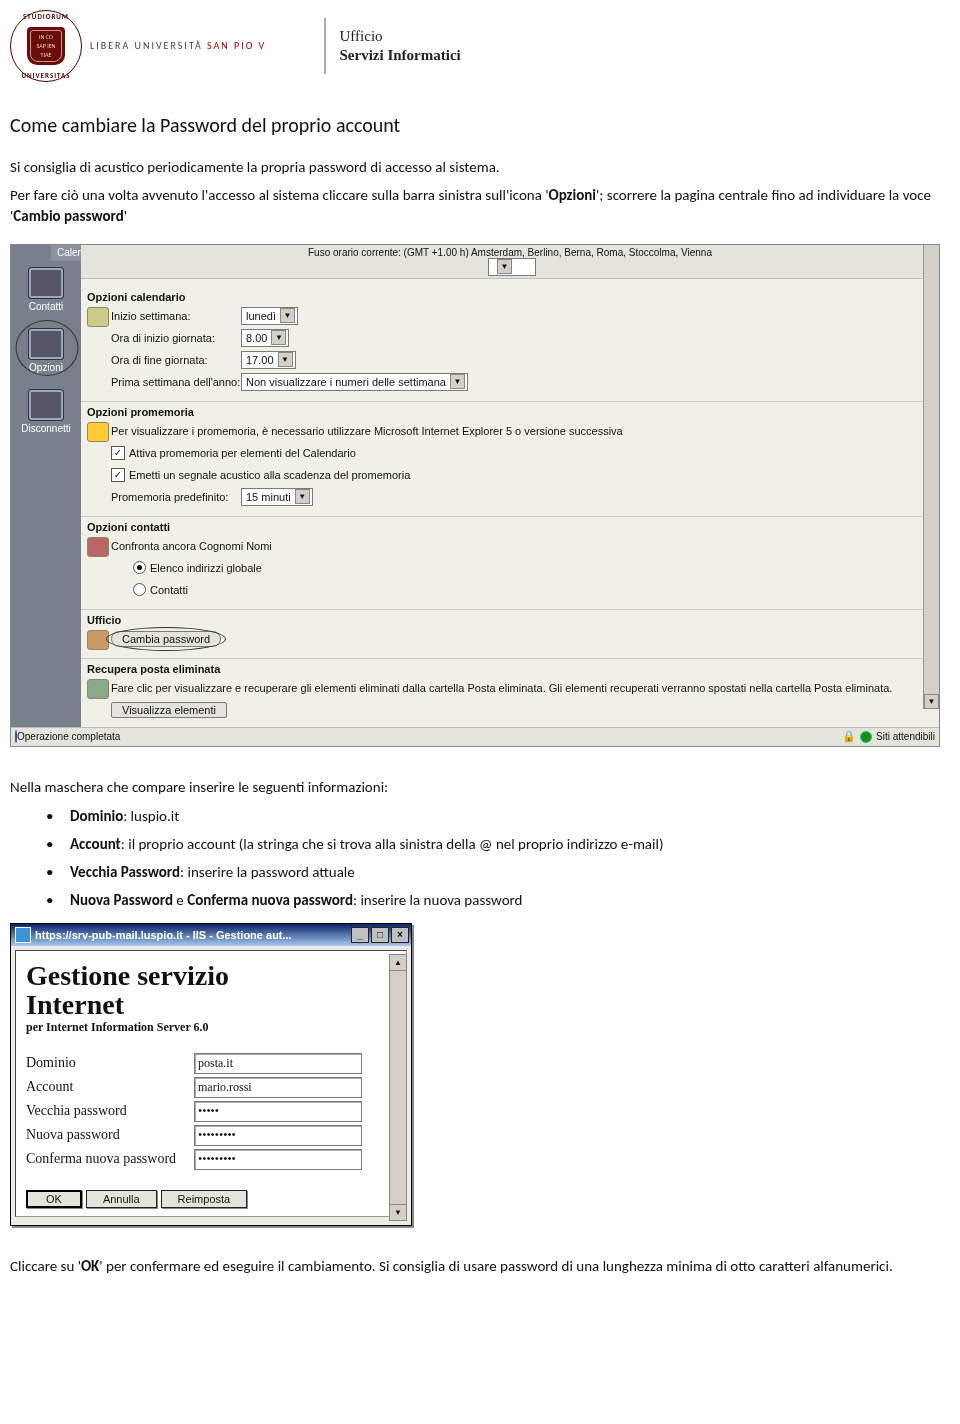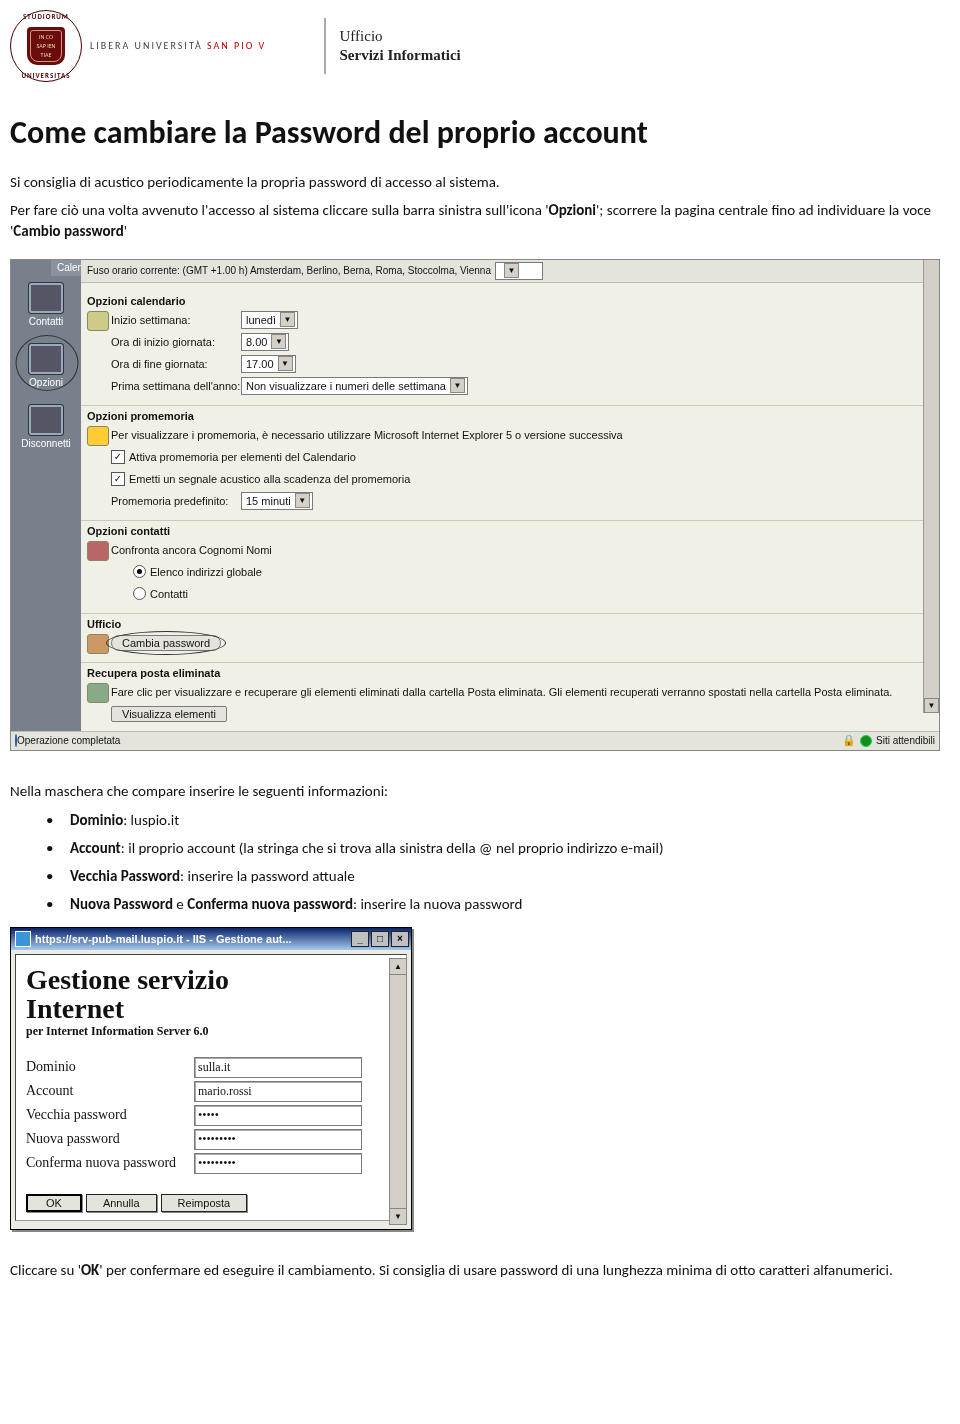--- a/index.html
+++ b/index.html
@@ -16,21 +16,21 @@
   .seal .shield::after { content:"IN CO\A SAP IEN\A TIAE"; white-space:pre; position:absolute; left:4px; top:6px; color:#e8d8a0; font-size:6px; line-height:9px; text-align:center; width:30px; }
   .luspio { margin-right:20px; min-width:200px; }
   .luspio .big { font-size:40px; font-weight:300; letter-spacing:1px; color:#333; line-height:1; }
   .luspio .sub { font-size:10px; letter-spacing:2px; color:#444; margin-top:-2px; }
   .luspio .sub span.red { color:#b00; }
   .vdiv { width:1.5px; height:56px; background:#aaa; margin:0 14px; }
   .ufficio { font-family:Georgia,serif; font-size:15px; color:#222; line-height:1.3; }
   .ufficio .u1 { font-weight:normal; }
   .ufficio .u2 { font-weight:bold; }
 
-  h1.title { font-size:32px; font-weight:bold; margin:20px 0 20px 0; }
+  h1.title { font-size:20px; font-weight:normal; margin:20px 0 20px 0; }
   p { font-size:15px; line-height:1.35; margin:8px 0; }
   .bold { font-weight:bold; }
 
   
   .owa { margin:18px 0 30px 0; border:1px solid #888; background:#ecece4; font-family:Tahoma,Arial,sans-serif; font-size:11px; color:#111; box-shadow:0 0 0 1px #fff inset; }
   .owa .body { display:flex; }
   .owa .side { width:70px; background:#78808c; padding-top:0; }
   .owa .side .cal { font-size:10px; color:#fff; padding-left:6px; height:16px; line-height:16px; background:#8a92a0;margin-left:40px; }
   .owa .side .item { text-align:center; padding:6px 2px 10px 2px; color:#fff; font-size:10px; }
   .owa .side .item .ic { width:34px; height:30px; margin:0 auto 2px; background:#556; border:1px solid #334; border-radius:3px; box-shadow:inset 0 0 0 2px #9ab; }
@@ -43,21 +43,21 @@
   .owa .sel2 .arr { width:13px; height:13px; margin-left:4px; background:#d4d0c8; border:1px solid #888; display:flex; align-items:center; justify-content:center; font-size:8px; line-height:1; }
   .owa .sec { font-weight:bold; padding:4px 6px 2px 6px; border-top:1px solid #c8c8bc; margin-top:8px; }
   .owa .sec.first { border-top:none; }
   .owa .ind { padding-left:30px; position:relative; }
   .owa .ic2 { position:absolute; left:6px; top:2px; width:20px; height:18px; background:#cc8; border:1px solid #886; border-radius:3px; }
   .owa .cb { width:12px; height:12px; border:1px solid #555; background:#fff; display:inline-flex; align-items:center; justify-content:center; margin-right:4px; font-size:10px; line-height:1; }
   .owa .rb { width:11px; height:11px; border:1px solid #555; border-radius:50%; background:#fff; display:inline-flex; align-items:center; justify-content:center; margin-right:4px; }
   .owa .rb.on::after { content:""; width:5px; height:5px; background:#000; border-radius:50%; }
   .owa .btn { display:inline-block; padding:1px 10px; background:#e4e4dc; border:1px solid #7a7a7a; font-size:11px; border-radius:10px; cursor:default; position:relative; }
   .owa .btn.oval::before { content:""; position:absolute; left:-6px; top:-5px; right:-6px; bottom:-5px; border:1.5px solid #333; border-radius:50%; pointer-events:none; }
-  .owa .topbar { background:#e4e4dc; padding:2px 6px; border-bottom:1px solid #bbb; font-size:10px; display:flex; align-items:center; }
+  .owa .topbar { background:#e4e4dc; padding:2px 6px; border-bottom:1px solid #bbb; font-size:10px; display:flex; align-items:center;flex-direction:column; }
   .owa .scroll { position:absolute; right:0; top:0; bottom:18px; width:15px; background:#d4d0c8; border-left:1px solid #999; }
   .owa .scroll::after { content:"▼"; position:absolute; bottom:0; left:0; right:0; height:15px; font-size:8px; display:flex; align-items:center; justify-content:center; background:#d4d0c8; border:1px solid #888; box-sizing:border-box; }
   .owa .status { height:18px; background:#e4e4dc; border-top:1px solid #bbb; display:flex; align-items:center; font-size:10px; padding:0 4px; justify-content:space-between; }
   .owa .status .r { display:flex; align-items:center; gap:4px; }
   .owa .status .gl { width:10px; height:10px; background:#3c94d8; border-radius:50%; border:1px solid #27619c; }
   .owa .status .lock { color:#c90; font-size:11px; }
   .owa .status .ch { width:10px; height:10px; background:#1a8a1a; border-radius:50%; border:1px solid #0d5; }
 
   
   ul.blt { list-style:none; padding:0; margin:8px 0 14px 36px; }
@@ -241,21 +241,21 @@
       <span class="wb">_</span>
       <span class="wb">□</span>
       <span class="wb">×</span>
     </div>
     <div class="inner">
       <div class="ct">
         <h1><span>Gestione servizio</span><br><span>Internet</span></h1>
         <div class="sub">per Internet Information Server 6.0</div>
         <div class="frow">
             <span class="fl">Dominio</span>
-            <span class="fi">sulla.it</span>
+            <span class="fi">posta.it</span>
           </div>
         <div class="frow">
             <span class="fl">Account</span>
             <span class="fi">mario.rossi</span>
           </div>
         <div class="frow">
             <span class="fl">Vecchia password</span>
             <span class="fi">•••••</span>
           </div>
         <div class="frow">

